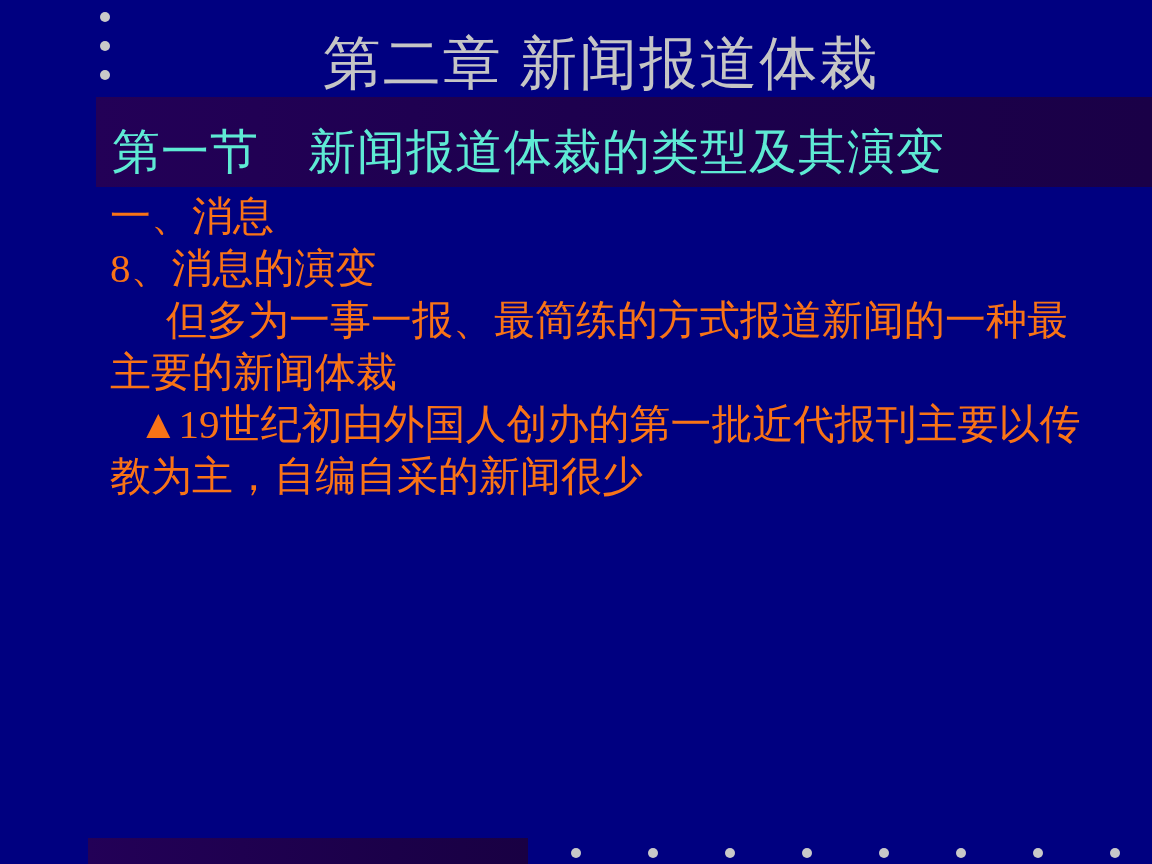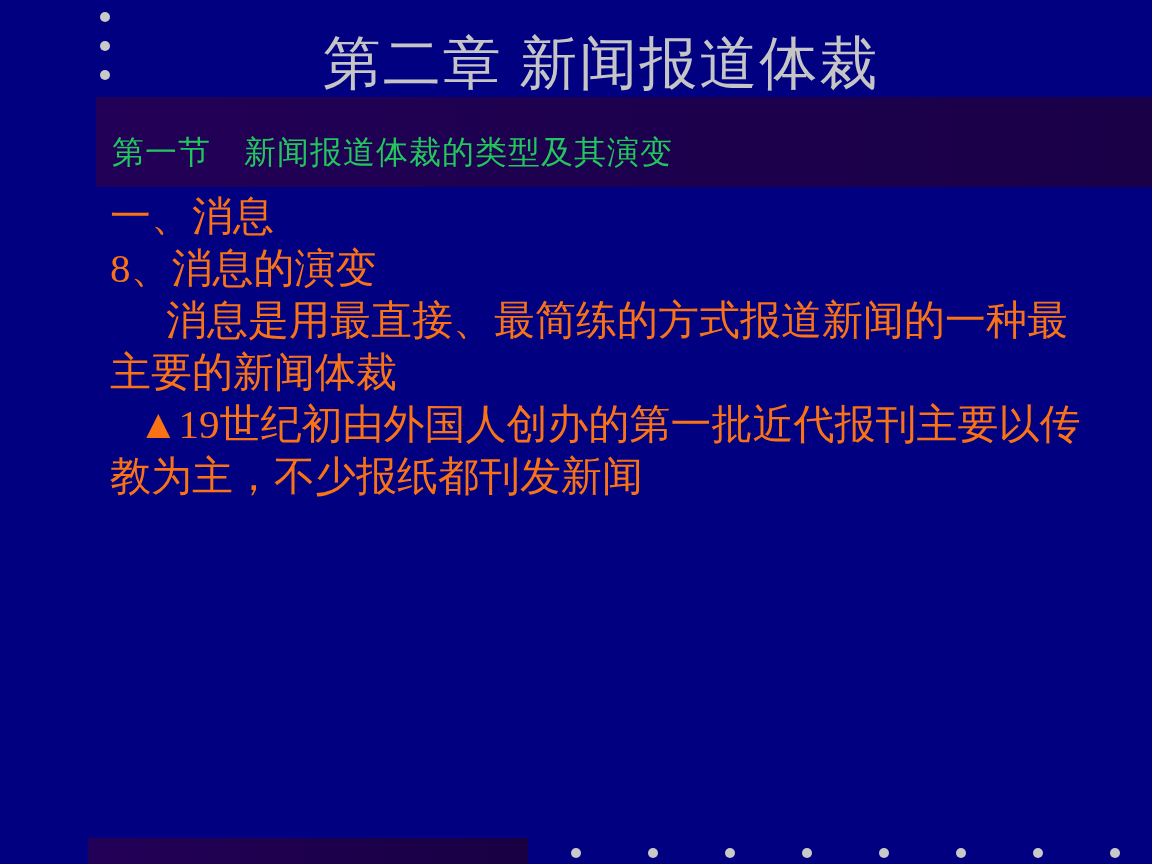--- a/index.html
+++ b/index.html
@@ -67,23 +67,23 @@
     white-space: nowrap;
     z-index: 3;
     font-family: "Liberation Serif", "DejaVu Serif", serif;
   }
 
   
   #subtitle {
     position: absolute;
     left: 112px;
     top: 128px;
-    font-size: 32px;
+    font-size: 48px;
     line-height: 48px;
-    color: #22c55e;
+    color: #5eead4;
     white-space: nowrap;
     z-index: 4;
     letter-spacing: 1px;
   }
 
   
   #body-text {
     position: absolute;
     left: 110px;
     top: 190px;
@@ -145,22 +145,22 @@
 
   <div id="header-band"></div>
 
   <div id="slide-title">第二章 新闻报道体裁</div>
 
   <div id="subtitle">第一节　新闻报道体裁的类型及其演变</div>
 
   <div id="body-text">
       <div class="para">一、消息</div>
       <div class="para">8、消息的演变</div>
-      <div class="para indent">消息是用最直接、最简练的方式报道新闻的一种最主要的新闻体裁</div>
-      <div class="para bullet">▲19世纪初由外国人创办的第一批近代报刊主要以传教为主，不少报纸都刊发新闻</div>
+      <div class="para indent">但多为一事一报、最简练的方式报道新闻的一种最主要的新闻体裁</div>
+      <div class="para bullet">▲19世纪初由外国人创办的第一批近代报刊主要以传教为主，自编自采的新闻很少</div>
     </div>
 
   <div id="footer-band"></div>
 
   <div id="footer-dots">
       <span class="dot" style="left: 0px;"></span>
       <span class="dot" style="left: 77px;"></span>
       <span class="dot" style="left: 154px;"></span>
       <span class="dot" style="left: 231px;"></span>
       <span class="dot" style="left: 308px;"></span>

